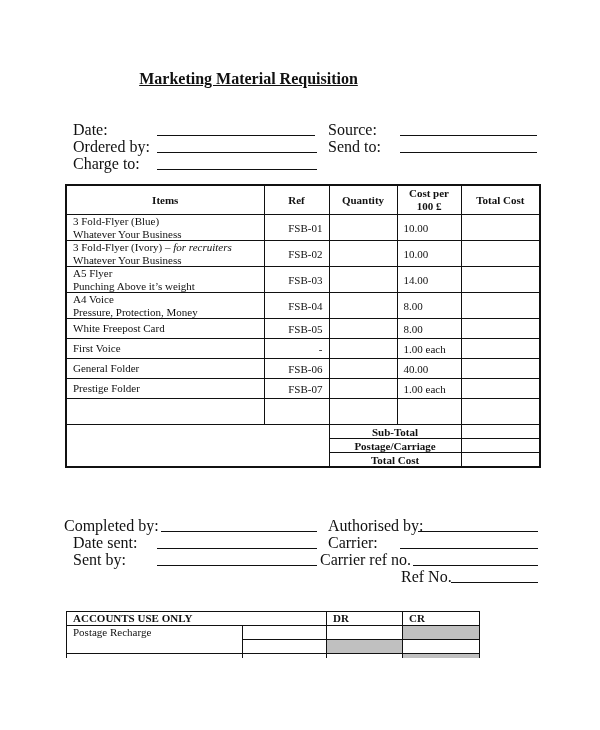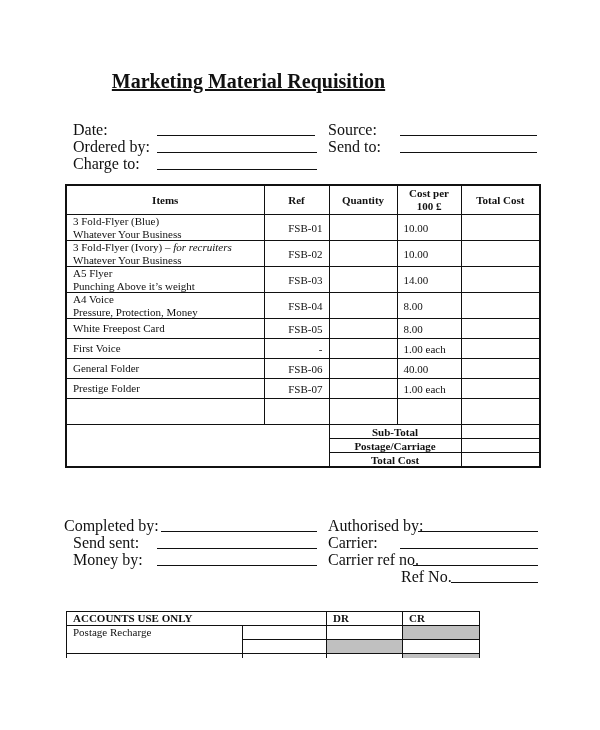--- a/index.html
+++ b/index.html
@@ -1,19 +1,19 @@
 <!DOCTYPE html>
 <html><head>
 <meta charset="utf-8">
 <style>
   html, body { margin:0; padding:0; background:#fff; }
   body { width:600px; height:730px; position:relative; overflow:hidden;
          font-family:"Liberation Serif", "DejaVu Serif", serif; color:#111; }
   .abs { position:absolute; }
-  .title { left:0; width:497px; top:70px; text-align:center; font-size:20px; font-weight:bold; }
+  .title { left:0; width:497px; top:70px; text-align:center; font-size:16px; font-weight:bold; }
   .title span { text-decoration:underline; }
   .lbl { font-size:16px; line-height:17px; white-space:nowrap; }
   .line { border-bottom:1px solid #111; height:0; }
 
   table.main { position:absolute; left:65px; top:184px; border-collapse:collapse;
                border:2px solid #111; font-size:11px; }
   table.main td, table.main th { border:1px solid #111; padding:0 6px; }
   table.main th { font-weight:bold; font-size:11px; text-align:center; height:28px; line-height:13px; }
   table.main td.item { text-align:left; line-height:12.5px; }
   table.main td.ref { text-align:right; }
@@ -133,30 +133,30 @@
   </tr>
   <tr class="sum">
     <td colspan="2">Total Cost</td>
     <td></td>
   </tr>
 </tbody>
   </table>
 
 <div class="abs lbl" style="left:64px;top:517px">Completed by:</div>
 <div class="abs line" style="left:161px;top:531px;width:156px"></div>
-<div class="abs lbl" style="left:73px;top:534px">Send sent:</div>
+<div class="abs lbl" style="left:73px;top:534px">Date sent:</div>
 <div class="abs line" style="left:157px;top:548px;width:160px"></div>
-<div class="abs lbl" style="left:73px;top:551px">Money by:</div>
+<div class="abs lbl" style="left:73px;top:551px">Sent by:</div>
 <div class="abs line" style="left:157px;top:565px;width:160px"></div>
 
 <div class="abs lbl" style="left:328px;top:517px">Authorised by:</div>
 <div class="abs line" style="left:418px;top:531px;width:120px"></div>
 <div class="abs lbl" style="left:328px;top:534px">Carrier:</div>
 <div class="abs line" style="left:400px;top:548px;width:138px"></div>
-<div class="abs lbl" style="left:328px;top:551px">Carrier ref no.</div>
+<div class="abs lbl" style="left:320px;top:551px">Carrier ref no.</div>
 <div class="abs line" style="left:413px;top:565px;width:125px"></div>
 <div class="abs lbl" style="left:401px;top:568px">Ref No.</div>
 <div class="abs line" style="left:451px;top:582px;width:87px"></div>
 
 <table class="acc">
   <colgroup>
       <col style="width:176px">
       <col style="width:84px">
       <col style="width:76px">
       <col style="width:77px">

